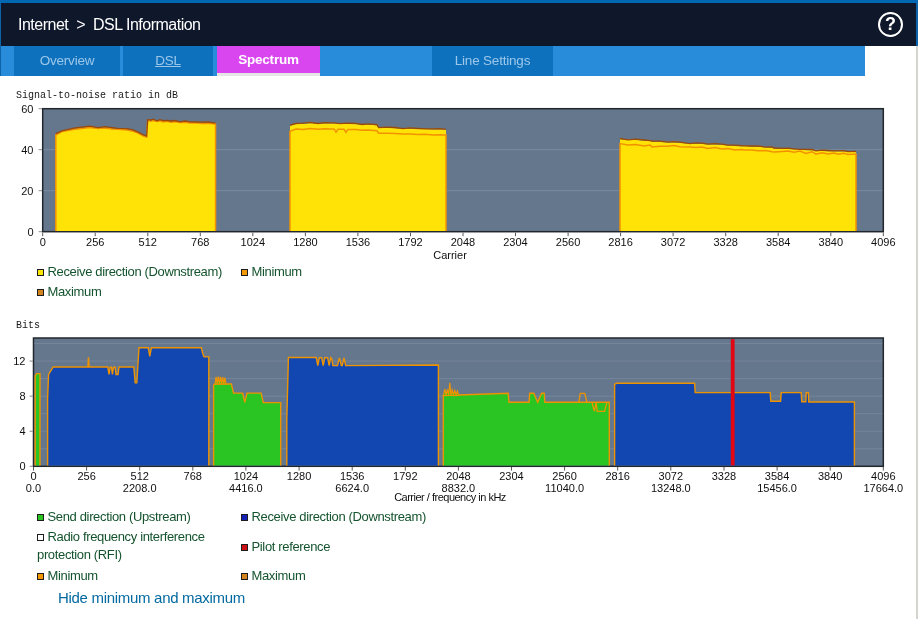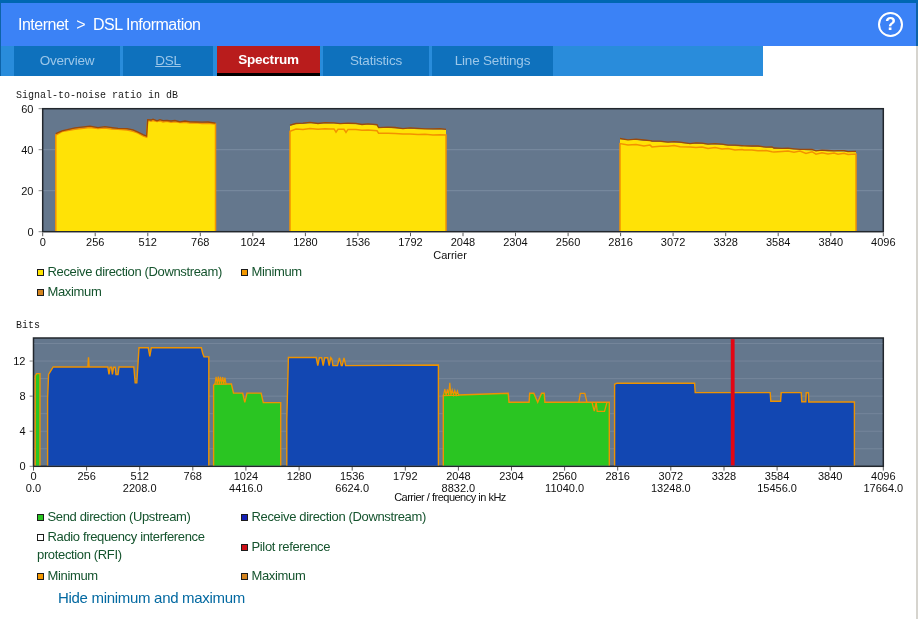--- a/index.html
+++ b/index.html
@@ -1,47 +1,46 @@
 <!DOCTYPE html>
 <html><head>
 <meta charset="utf-8">
 <style>
 * { margin:0; padding:0; box-sizing:border-box; }
 html,body { width:918px; height:619px; }
 body { font-family:"Liberation Sans",sans-serif; background:#fff; position:relative; overflow:hidden; }
 .topbar { position:absolute; left:0; top:0; width:918px; height:3px; background:#0067b2; }
-.header { position:absolute; left:1px; top:3px; width:915px; height:43px; background:#3b82f6; }
+.header { position:absolute; left:1px; top:3px; width:915px; height:43px; background:#0f172a; }
 .hdrleft { position:absolute; left:0; top:3px; width:1px; height:73px; background:#0d63a8; }
 .header .title { position:absolute; left:17px; top:13px; font-size:16px; letter-spacing:-0.5px; color:#fff; }
 .header .title .sep { padding:0 4px; font-size:16px; }
 .help { position:absolute; left:878px; top:12px; width:25px; height:25px; border:2px solid #fff; border-radius:50%; color:#fff; text-align:center; font-size:18px; font-weight:bold; line-height:21.5px; }
-.tabbar { position:absolute; left:1px; top:46px; width:762px; height:30px; background:#298cdb; }
+.tabbar { position:absolute; left:1px; top:46px; width:864px; height:30px; background:#298cdb; }
 .tab { position:absolute; top:0; height:30px; background:#0e71bd; color:#9cc7e9; font-size:13.5px; letter-spacing:-0.2px; text-align:center; line-height:30px; }
-.tab.active { background:#b91c1c; color:#fff; font-weight:bold; border-bottom:3px solid #000000; line-height:27px; }
+.tab.active { background:#d946ef; color:#fff; font-weight:bold; border-bottom:3px solid #e5e5e5; line-height:27px; }
 .rstrip-b { position:absolute; left:916px; top:3px; width:2px; height:43px; background:#0d63a8; }
 .rstrip-g { position:absolute; left:916px; top:46px; width:2px; height:573px; background:#d6d4ce; }
 .seclabel { position:absolute; font-size:10px; color:#181818; letter-spacing:0;font-family:Liberation Mono, monospace; }
 .leg { position:absolute; font-size:13px; color:#14532d; letter-spacing:-0.35px; }
 .sq { display:inline-block; width:6.5px; height:6.5px; border:1.5px solid #1c1c1c; margin-right:4px; vertical-align:0.5px; }
 .link { position:absolute; font-size:15px; color:#0369a1; letter-spacing:-0.3px; }
 svg text { font-family:"Liberation Sans",sans-serif; }
 </style>
 </head>
 <body>
 <div class="topbar"></div>
 <div class="header">
     <div class="title">Internet <span class="sep">&gt;</span> DSL Information</div>
   </div>
 <div class="hdrleft"></div>
 <div class="help">?</div>
 <div class="tabbar">
   <div class="tab" style="left:13px;width:106px;">Overview</div>
   <div class="tab" style="left:122px;width:90px;text-decoration:underline;">DSL</div>
   <div class="tab active" style="left:216px;width:103px;">Spectrum</div>
-  <div class="tab" style="left:322px;width:106px;">Statistics</div>
   <div class="tab" style="left:431px;width:121px;">Line Settings</div>
 </div>
 <div class="rstrip-b"></div>
 <div class="rstrip-g"></div>
 <div class="seclabel" style="left:16px;top:90px;">Signal-to-noise ratio in dB</div>
 <div class="seclabel" style="left:16px;top:320px;">Bits</div>
 <svg style="position:absolute;left:0;top:0;" width="918" height="262" viewBox="0 0 918 262">
 <rect x="42.7" y="108.7" width="840.6" height="123.0" fill="#64778d" stroke="#22272d" stroke-width="1.5"></rect>
 <line x1="43.7" y1="190.70" x2="882.3" y2="190.70" stroke="#7b8da2" stroke-width="1"></line>
 <line x1="43.7" y1="149.70" x2="882.3" y2="149.70" stroke="#7b8da2" stroke-width="1"></line>

